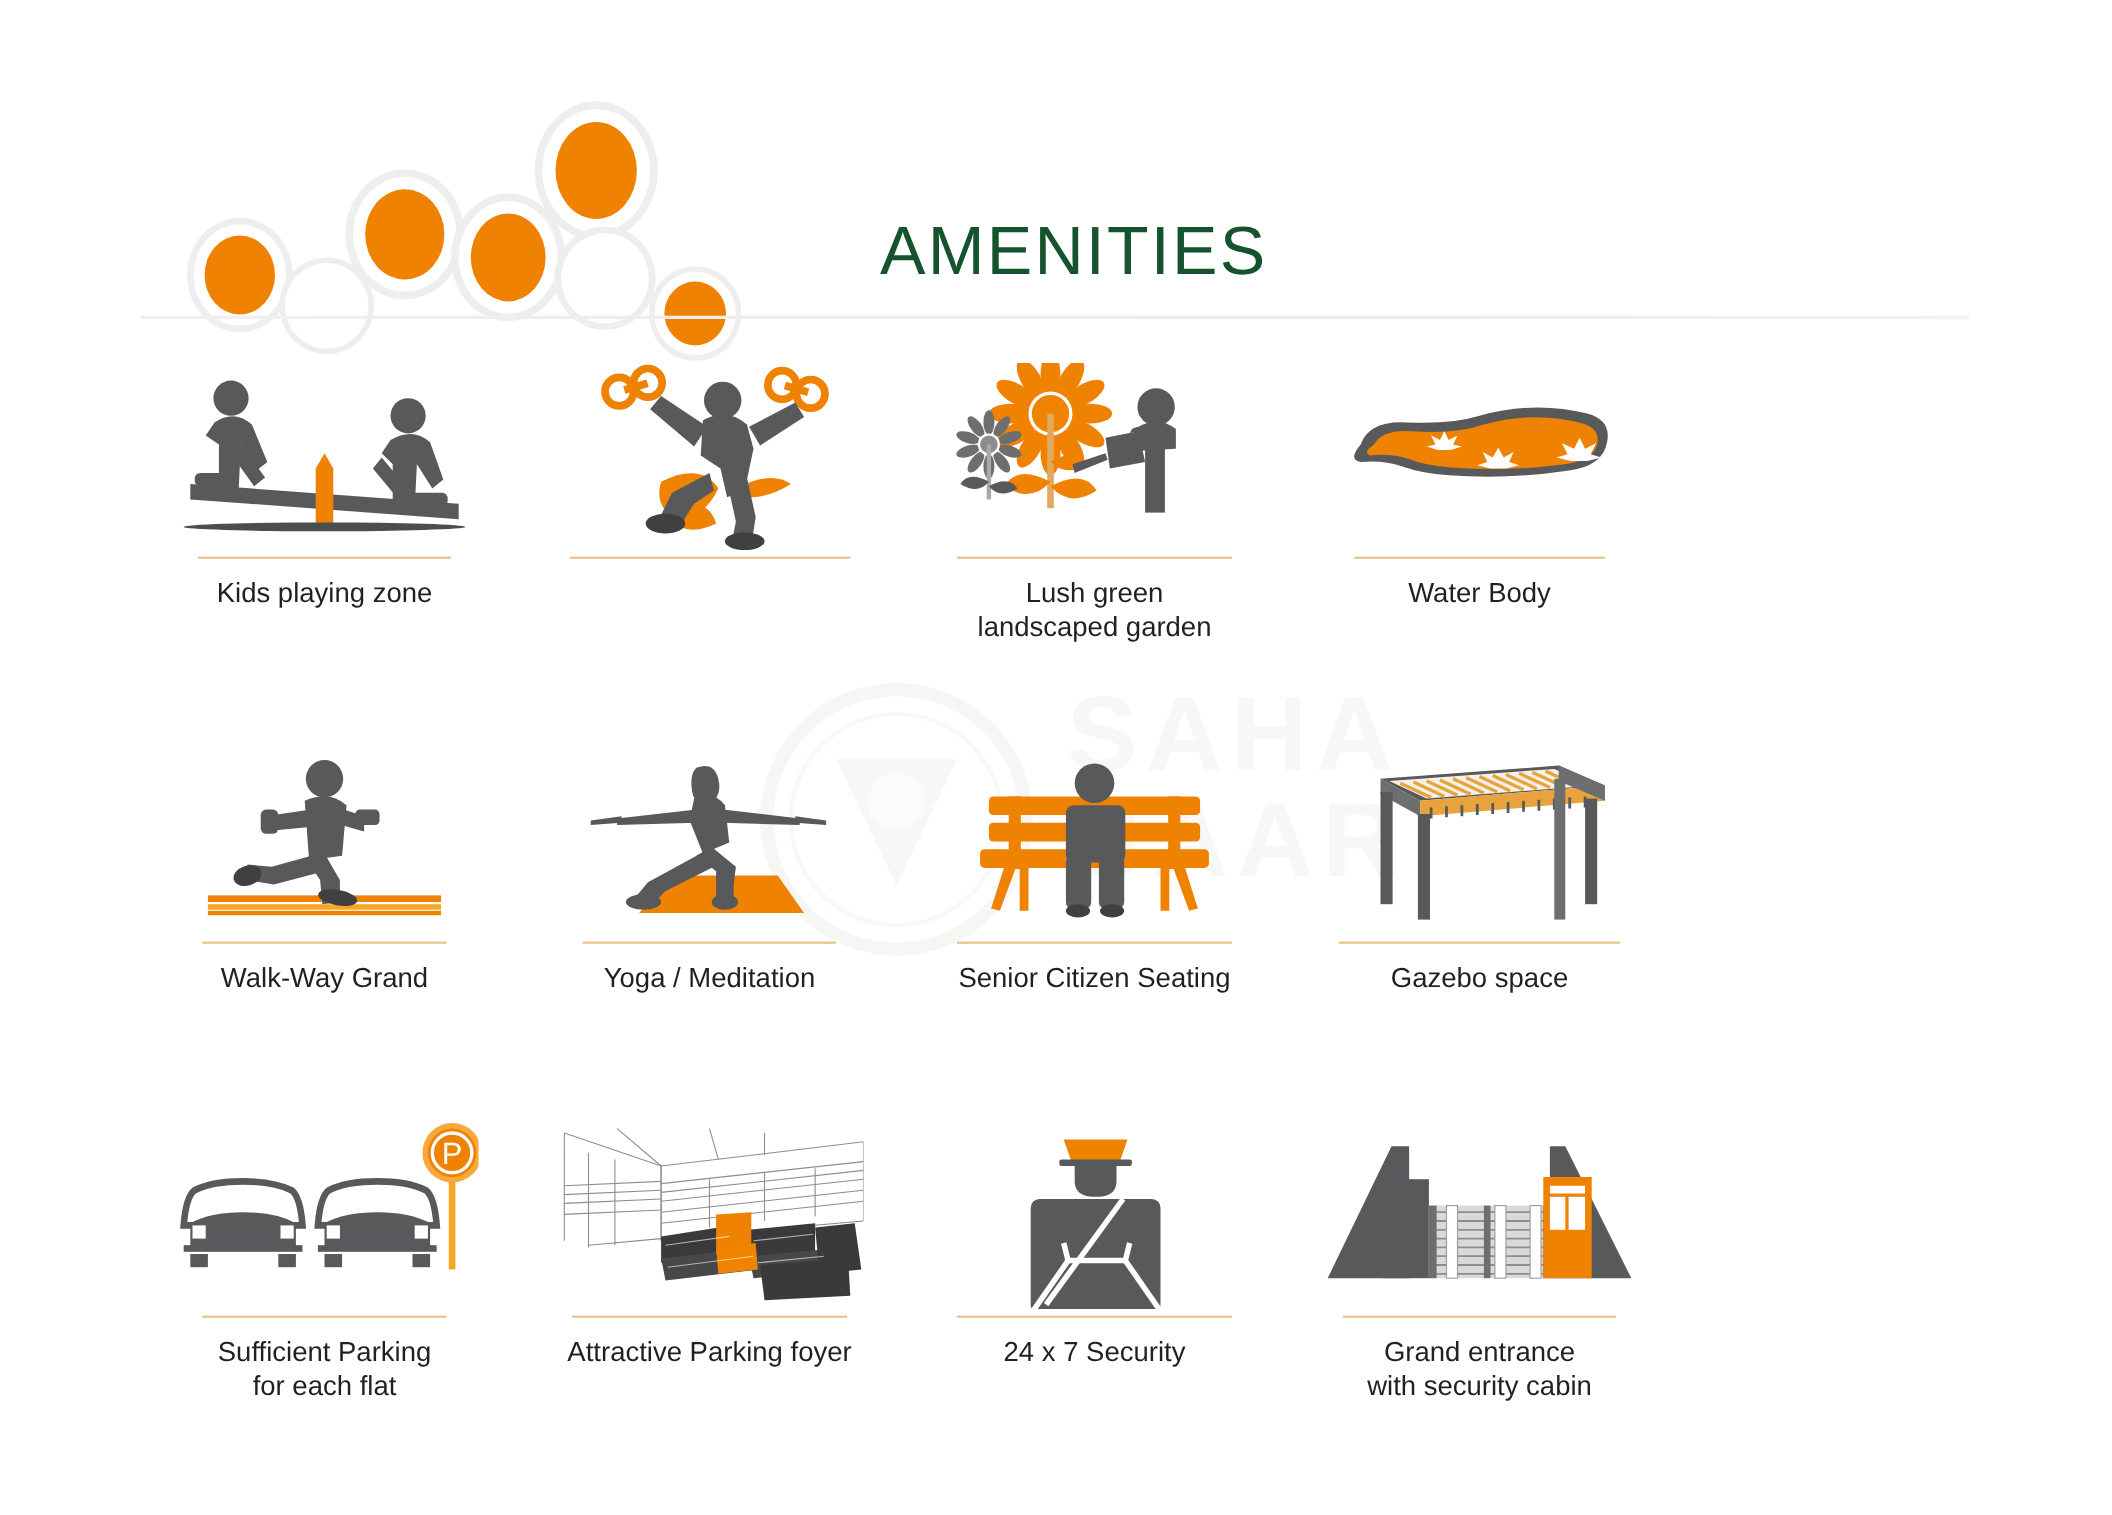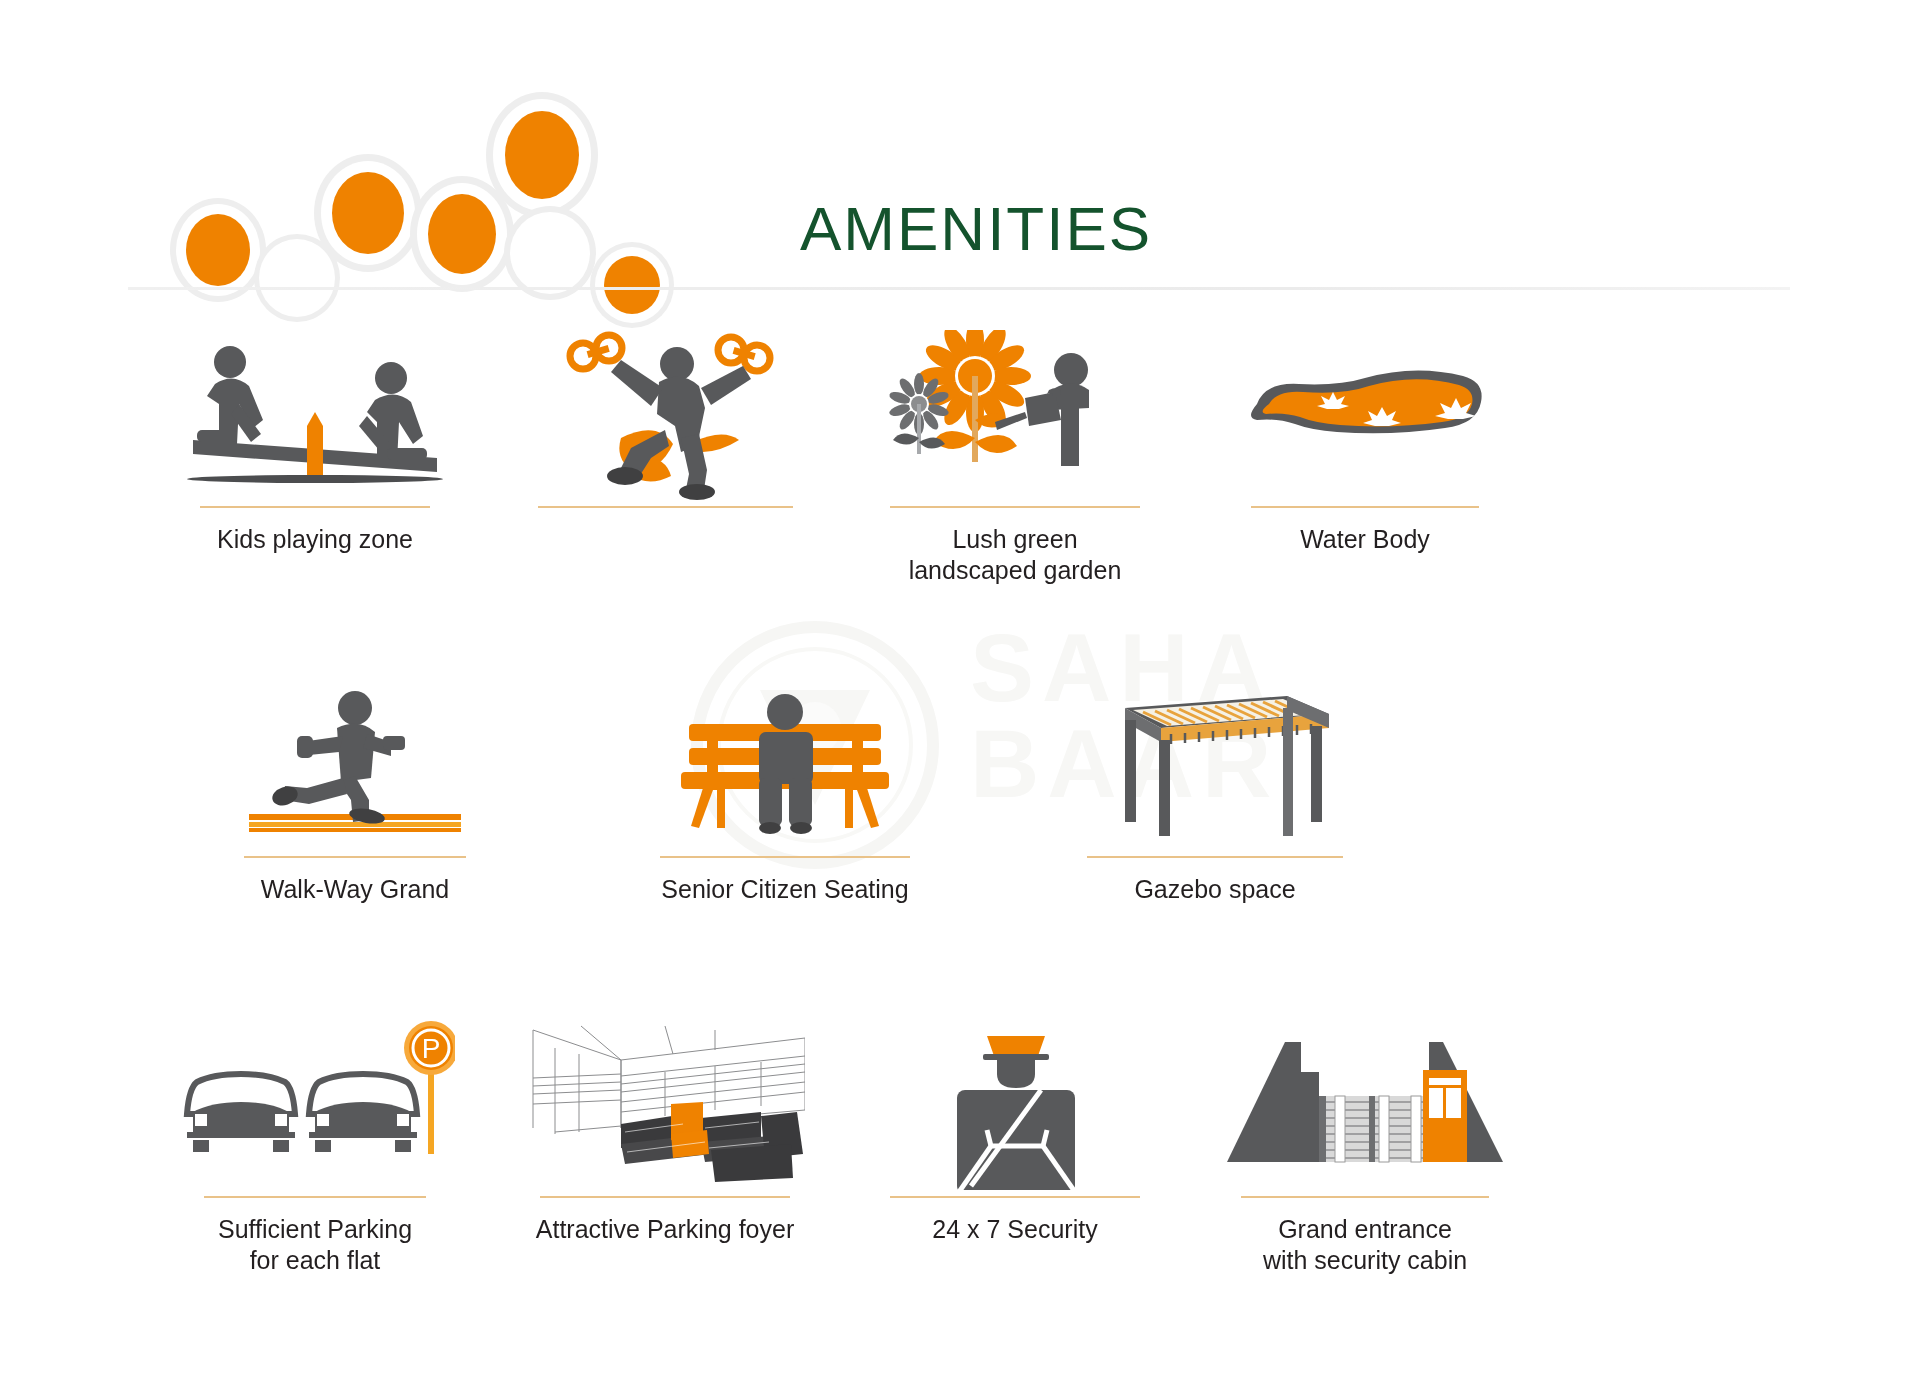--- a/index.html
+++ b/index.html
@@ -109,21 +109,20 @@
     position: absolute;
     left: 0;
     top: 330px;
     width: 1920px;
     z-index: 3;
   }
   .row {
     position: relative;
     display: flex;
     width: 1520px;
-    margin-left: 20px;
   }
   .row-1 { height: 350px; }
   .row-2 { height: 340px; }
   .row-3 { height: 330px; }
 
   .cell {
     position: relative;
     width: 430px;
     display: flex;
     flex-direction: column;
@@ -380,20 +379,45 @@
 
           <path d="M128 98 L92 108 l-22 -2 l-2 14 l26 4 l38 -10 z" fill="#58595b"></path>
           <ellipse cx="70" cy="116" rx="13" ry="9" fill="#404041" transform="rotate(-18 70 116)"></ellipse>
           <ellipse cx="152" cy="136" rx="18" ry="7" fill="#404041" transform="rotate(10 152 136)"></ellipse>
         </svg>
       </div>
       <div class="underline" style="width:222px;"></div>
       <div class="caption">Walk-Way Grand</div>
     </div>
 
+    <div class="cell">
+      <div class="art">
+        <svg viewBox="0 0 280 170">
+
+          <path d="M76 150 L106 116 L202 116 L226 150 Z" fill="#ef8200"></path>
+
+          <path d="M128 18 q16 -6 20 10 q4 16 -8 22 q-14 4 -16 -12 q-2 -14 4 -20 z" fill="#58595b"></path>
+          <path d="M126 46 q18 -8 28 6 l4 34 l-24 10 l-12 -30 z" fill="#58595b"></path>
+
+          <path d="M128 56 L56 64 l0 6 l72 -2 z" fill="#58595b"></path>
+          <path d="M32 66 L60 62 l0 6 l-28 2 z" fill="#58595b"></path>
+          <path d="M152 56 L222 64 l0 6 l-70 -2 z" fill="#58595b"></path>
+          <path d="M246 66 L218 62 l0 6 l28 2 z" fill="#58595b"></path>
+
+          <path d="M142 90 l22 18 l-2 16 l-16 -2 l0 -10 l-18 -14 z" fill="#58595b"></path>
+          <path d="M146 118 l16 2 l0 18 l-16 0 z" fill="#58595b"></path>
+
+          <path d="M132 96 L84 122 l-10 12 l12 10 l14 -14 l44 -22 z" fill="#58595b"></path>
+          <ellipse cx="80" cy="140" rx="16" ry="7" fill="#58595b"></ellipse>
+          <ellipse cx="154" cy="140" rx="12" ry="7" fill="#58595b"></ellipse>
+        </svg>
+      </div>
+      <div class="underline" style="width:230px;"></div>
+      <div class="caption">Yoga / Meditation</div>
+    </div>
 
     <div class="cell">
       <div class="art">
         <svg viewBox="0 0 280 170">
 
           <rect x="44" y="44" width="192" height="17" rx="4" fill="#ef8200"></rect>
           <rect x="44" y="68" width="192" height="17" rx="4" fill="#ef8200"></rect>
 
           <rect x="36" y="92" width="208" height="17" rx="4" fill="#ef8200"></rect>
 

